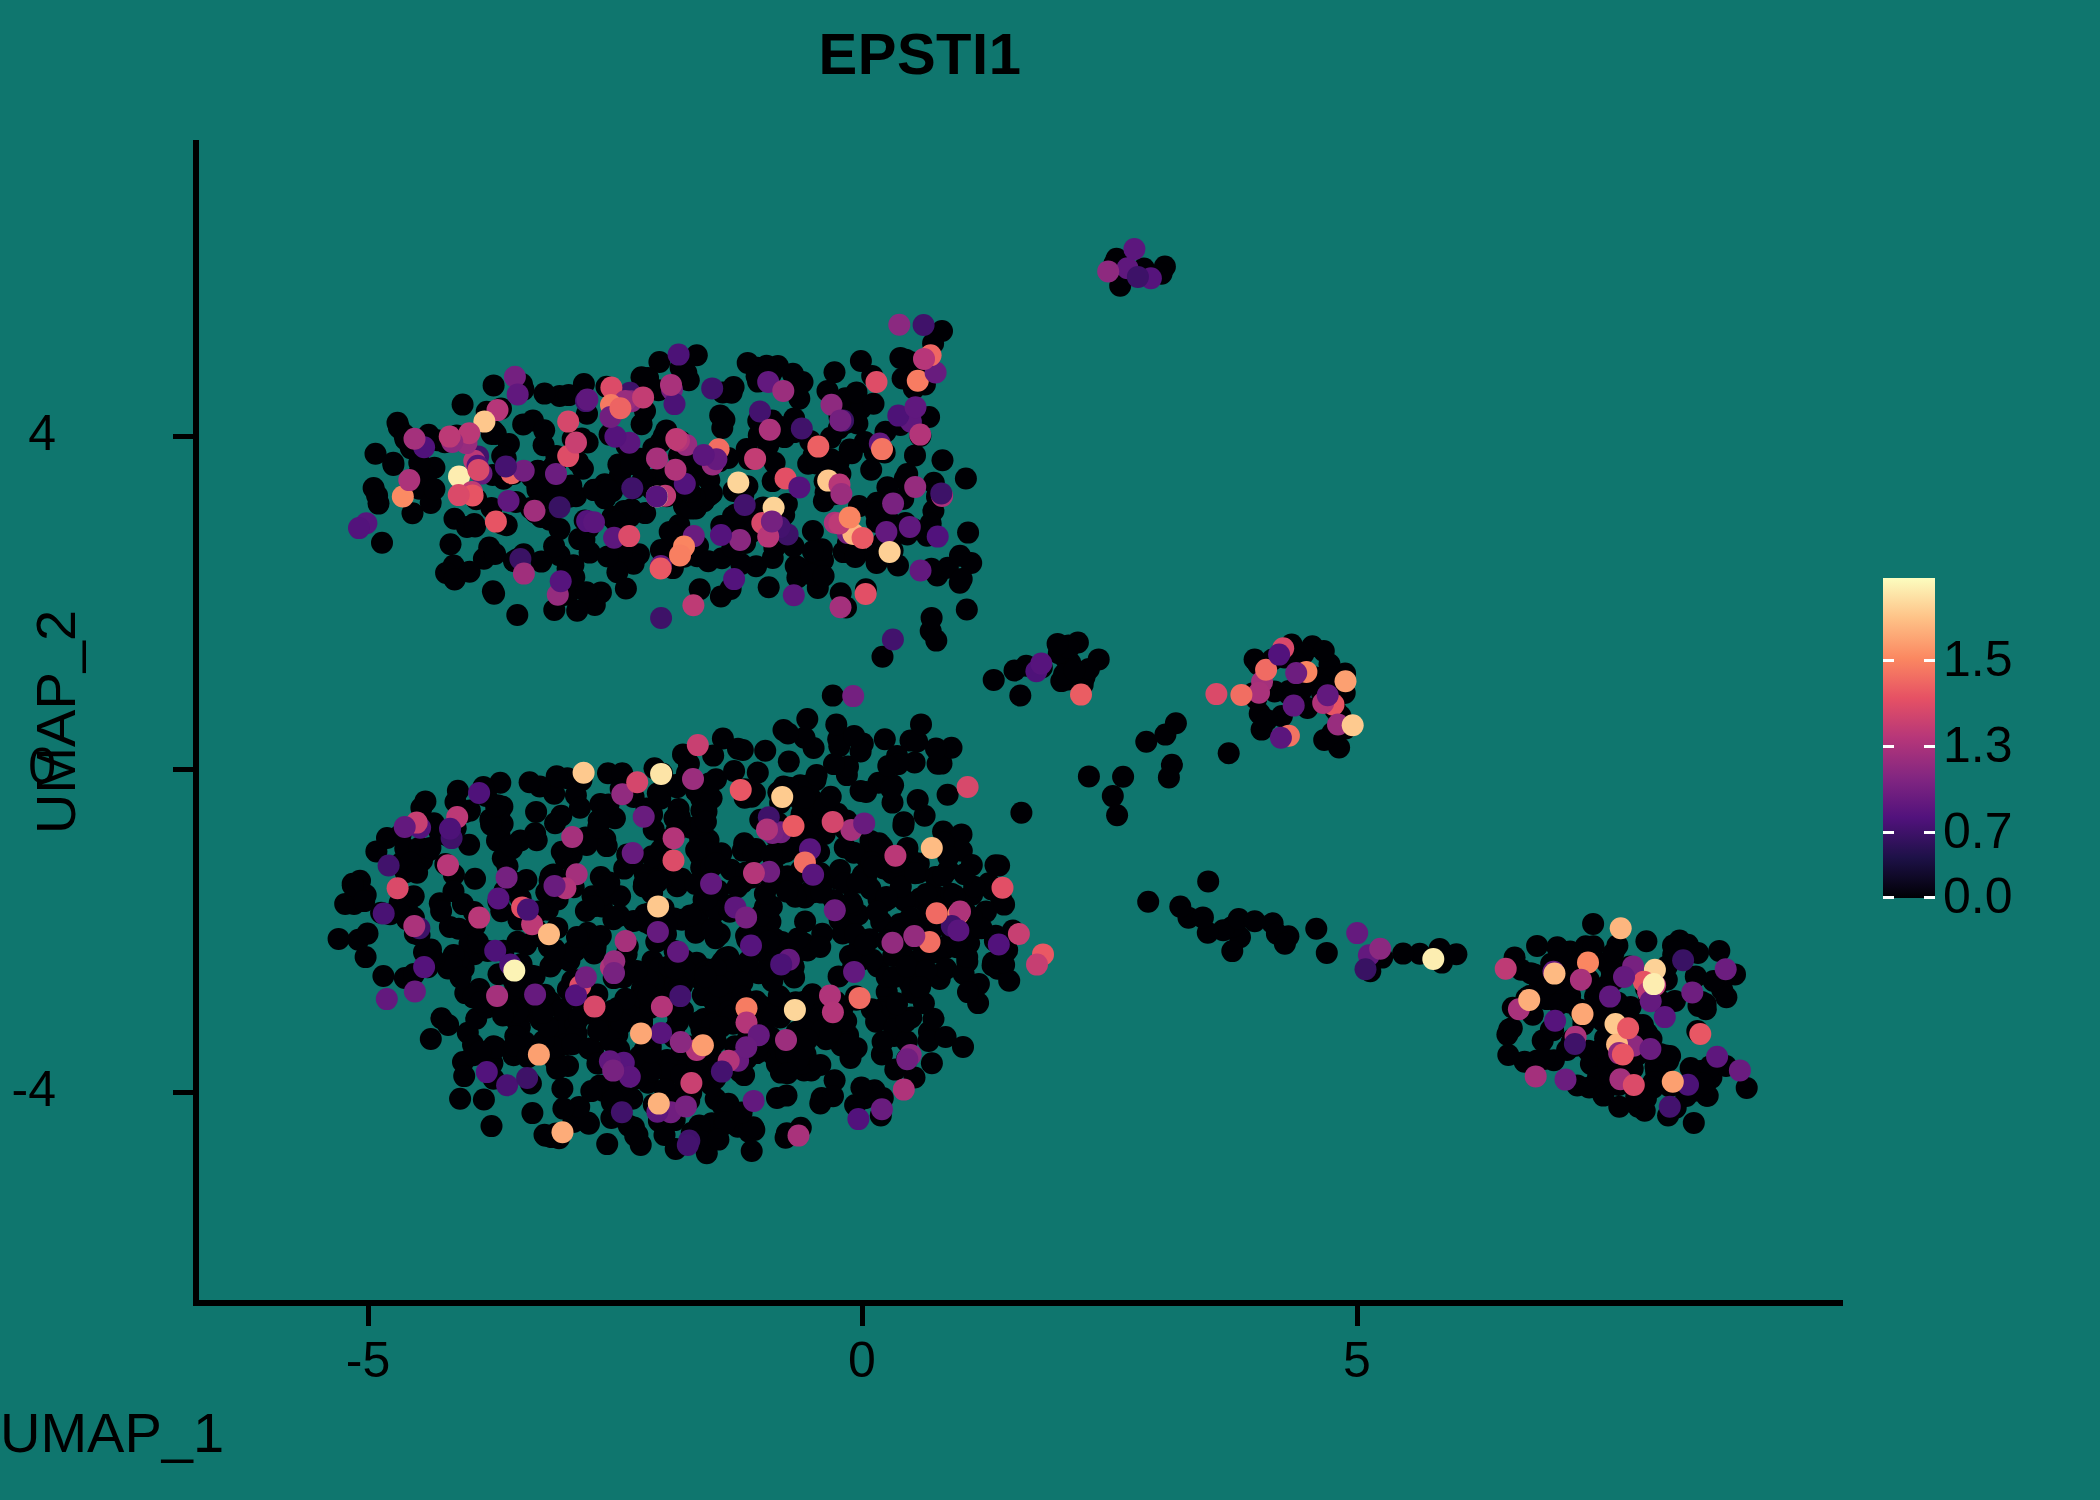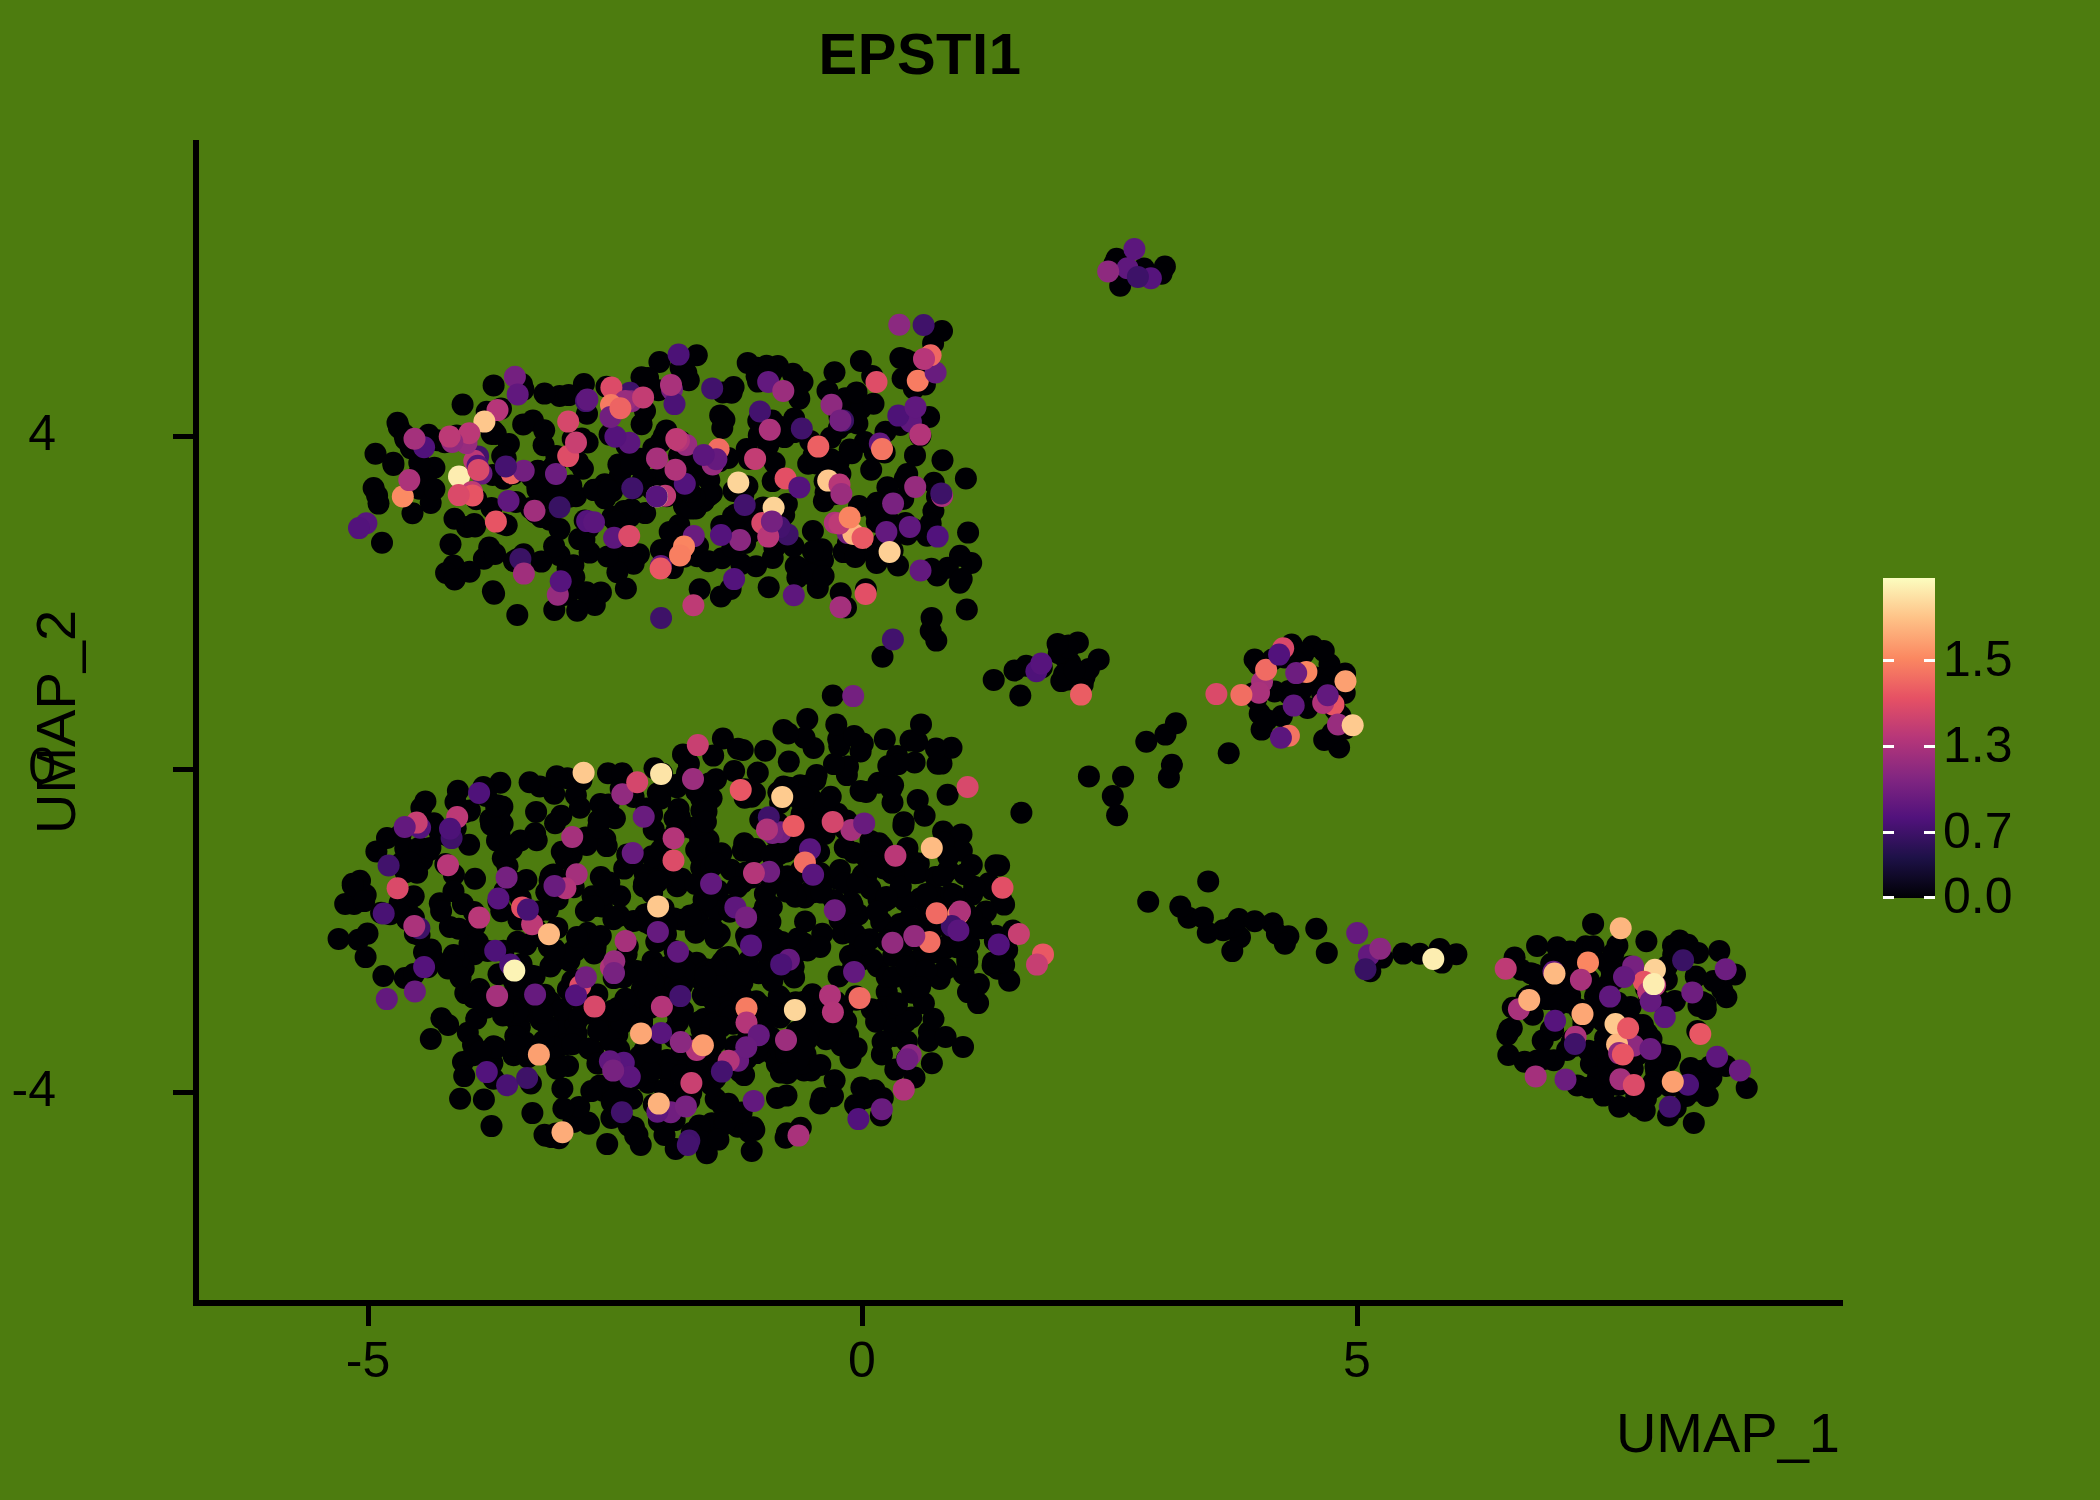--- a/index.html
+++ b/index.html
@@ -4,21 +4,21 @@
 <style>
   html, body {
     margin: 0;
     padding: 0;
     background: #ffffff;
   }
   #stage {
     position: relative;
     width: 2100px;
     height: 1500px;
-    background: #4d7c0f;
+    background: #0f766e;
     font-family: "Liberation Sans", sans-serif;
     overflow: hidden;
   }
   
   #plot-title {
     position: absolute;
     left: 0;
     top: 20px;
     width: 1840px;
     text-align: center;
@@ -75,21 +75,21 @@
     text-align: center;
     white-space: nowrap;
     transform: translateX(-50%);
   }
   
   #x-axis-title {
     position: absolute;
     left: 0;
     top: 1400px;
     width: 1840px;
-    text-align: right;
+    text-align: left;
     font-size: 56px;
     color: #000000;
   }
   #y-axis-title {
     position: absolute;
     left: 55px;
     top: 722px;
     font-size: 56px;
     color: #000000;
     transform: translate(-50%, -50%) rotate(-90deg);

